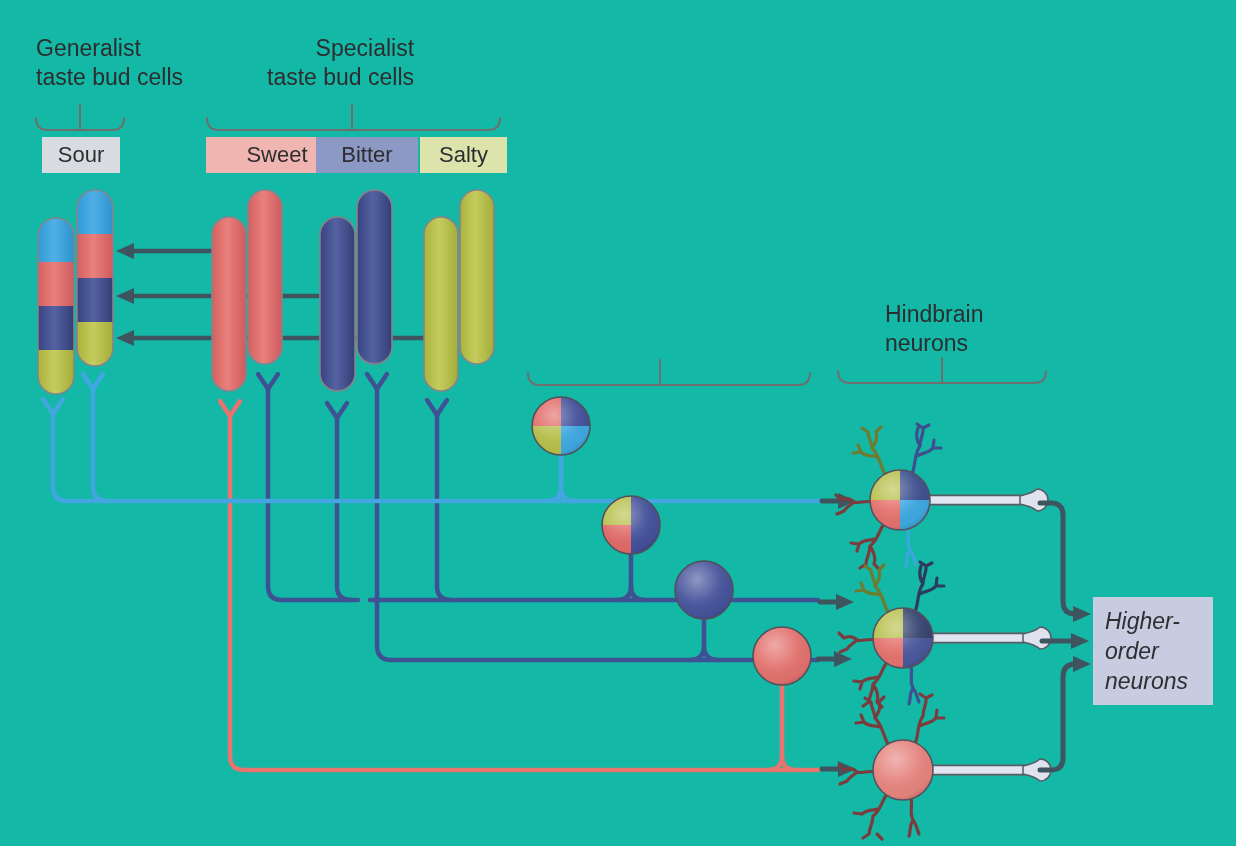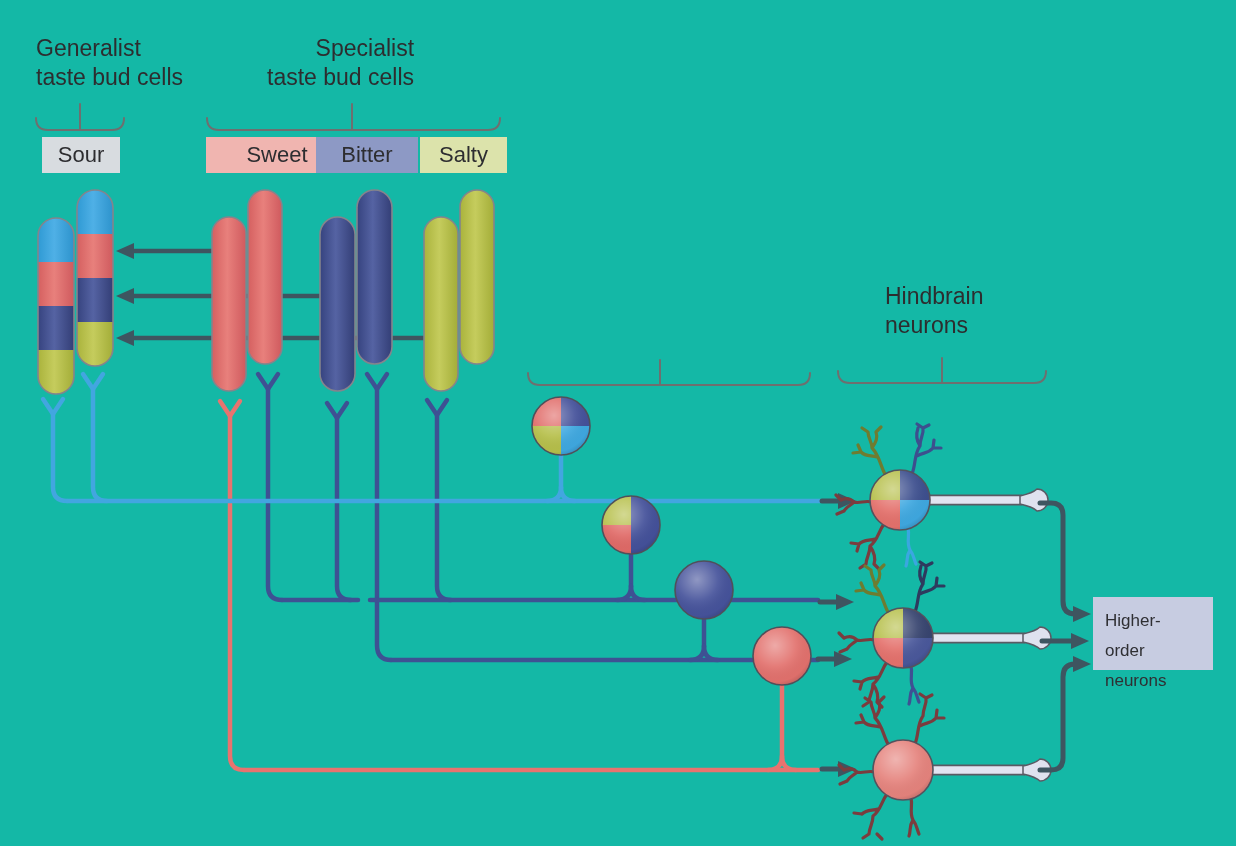--- a/index.html
+++ b/index.html
@@ -5,26 +5,26 @@
   html,body{margin:0;padding:0;background:#ffffff;}
   .canvas{position:relative;width:1236px;height:846px;background:#14b8a6;overflow:hidden;
           font-family:"Liberation Sans", sans-serif;color:#2d2d2f;}
   .art{position:absolute;left:0;top:0;width:1236px;height:846px;}
   .hdr{position:absolute;font-size:23px;line-height:29px;white-space:pre-line;color:#2d2d2f;}
   .chip{position:absolute;height:36px;line-height:36px;text-align:center;font-size:22px;color:#2d2d30;}
   .chip.sour{left:42px;top:137px;width:78px;background:#d8dce0;}
   .chip.sweet{left:206px;top:137px;width:96px;background:#f0b5b0;padding-left:23px;}
   .chip.bitter{left:316px;top:137px;width:102px;background:#8d99c5;}
   .chip.salty{left:420px;top:137px;width:87px;background:#dce3ab;}
-  .hobox{position:absolute;left:1093px;top:597px;width:120px;height:73px;background:#c7cce1;
-         font-size:17px;line-height:30px;white-space:pre-line;padding:9px 0 0 12px;box-sizing:border-box;color:#2f2f33;}
+  .hobox{position:absolute;left:1093px;top:597px;width:120px;height:108px;background:#c7cce1;
+         font-size:23px;line-height:30px;white-space:pre-line;padding:9px 0 0 12px;box-sizing:border-box;color:#2f2f33;font-style:italic;}
   .h-generalist{left:36px;top:34px;}
   .h-specialist{left:267px;top:34px;text-align:right;}
   .h-ganglion{left:553px;top:259px;}
-  .h-hindbrain{left:885px;top:282px;}
+  .h-hindbrain{left:885px;top:300px;}
 </style>
 </head>
 <body>
 
 <div class="canvas">
 
 <svg class="art" viewBox="0 0 1236 846">
   <defs>
     <linearGradient id="gradRed" x1="0" y1="0" x2="1" y2="0">
       <stop offset="0" stop-color="#d56060"></stop>

